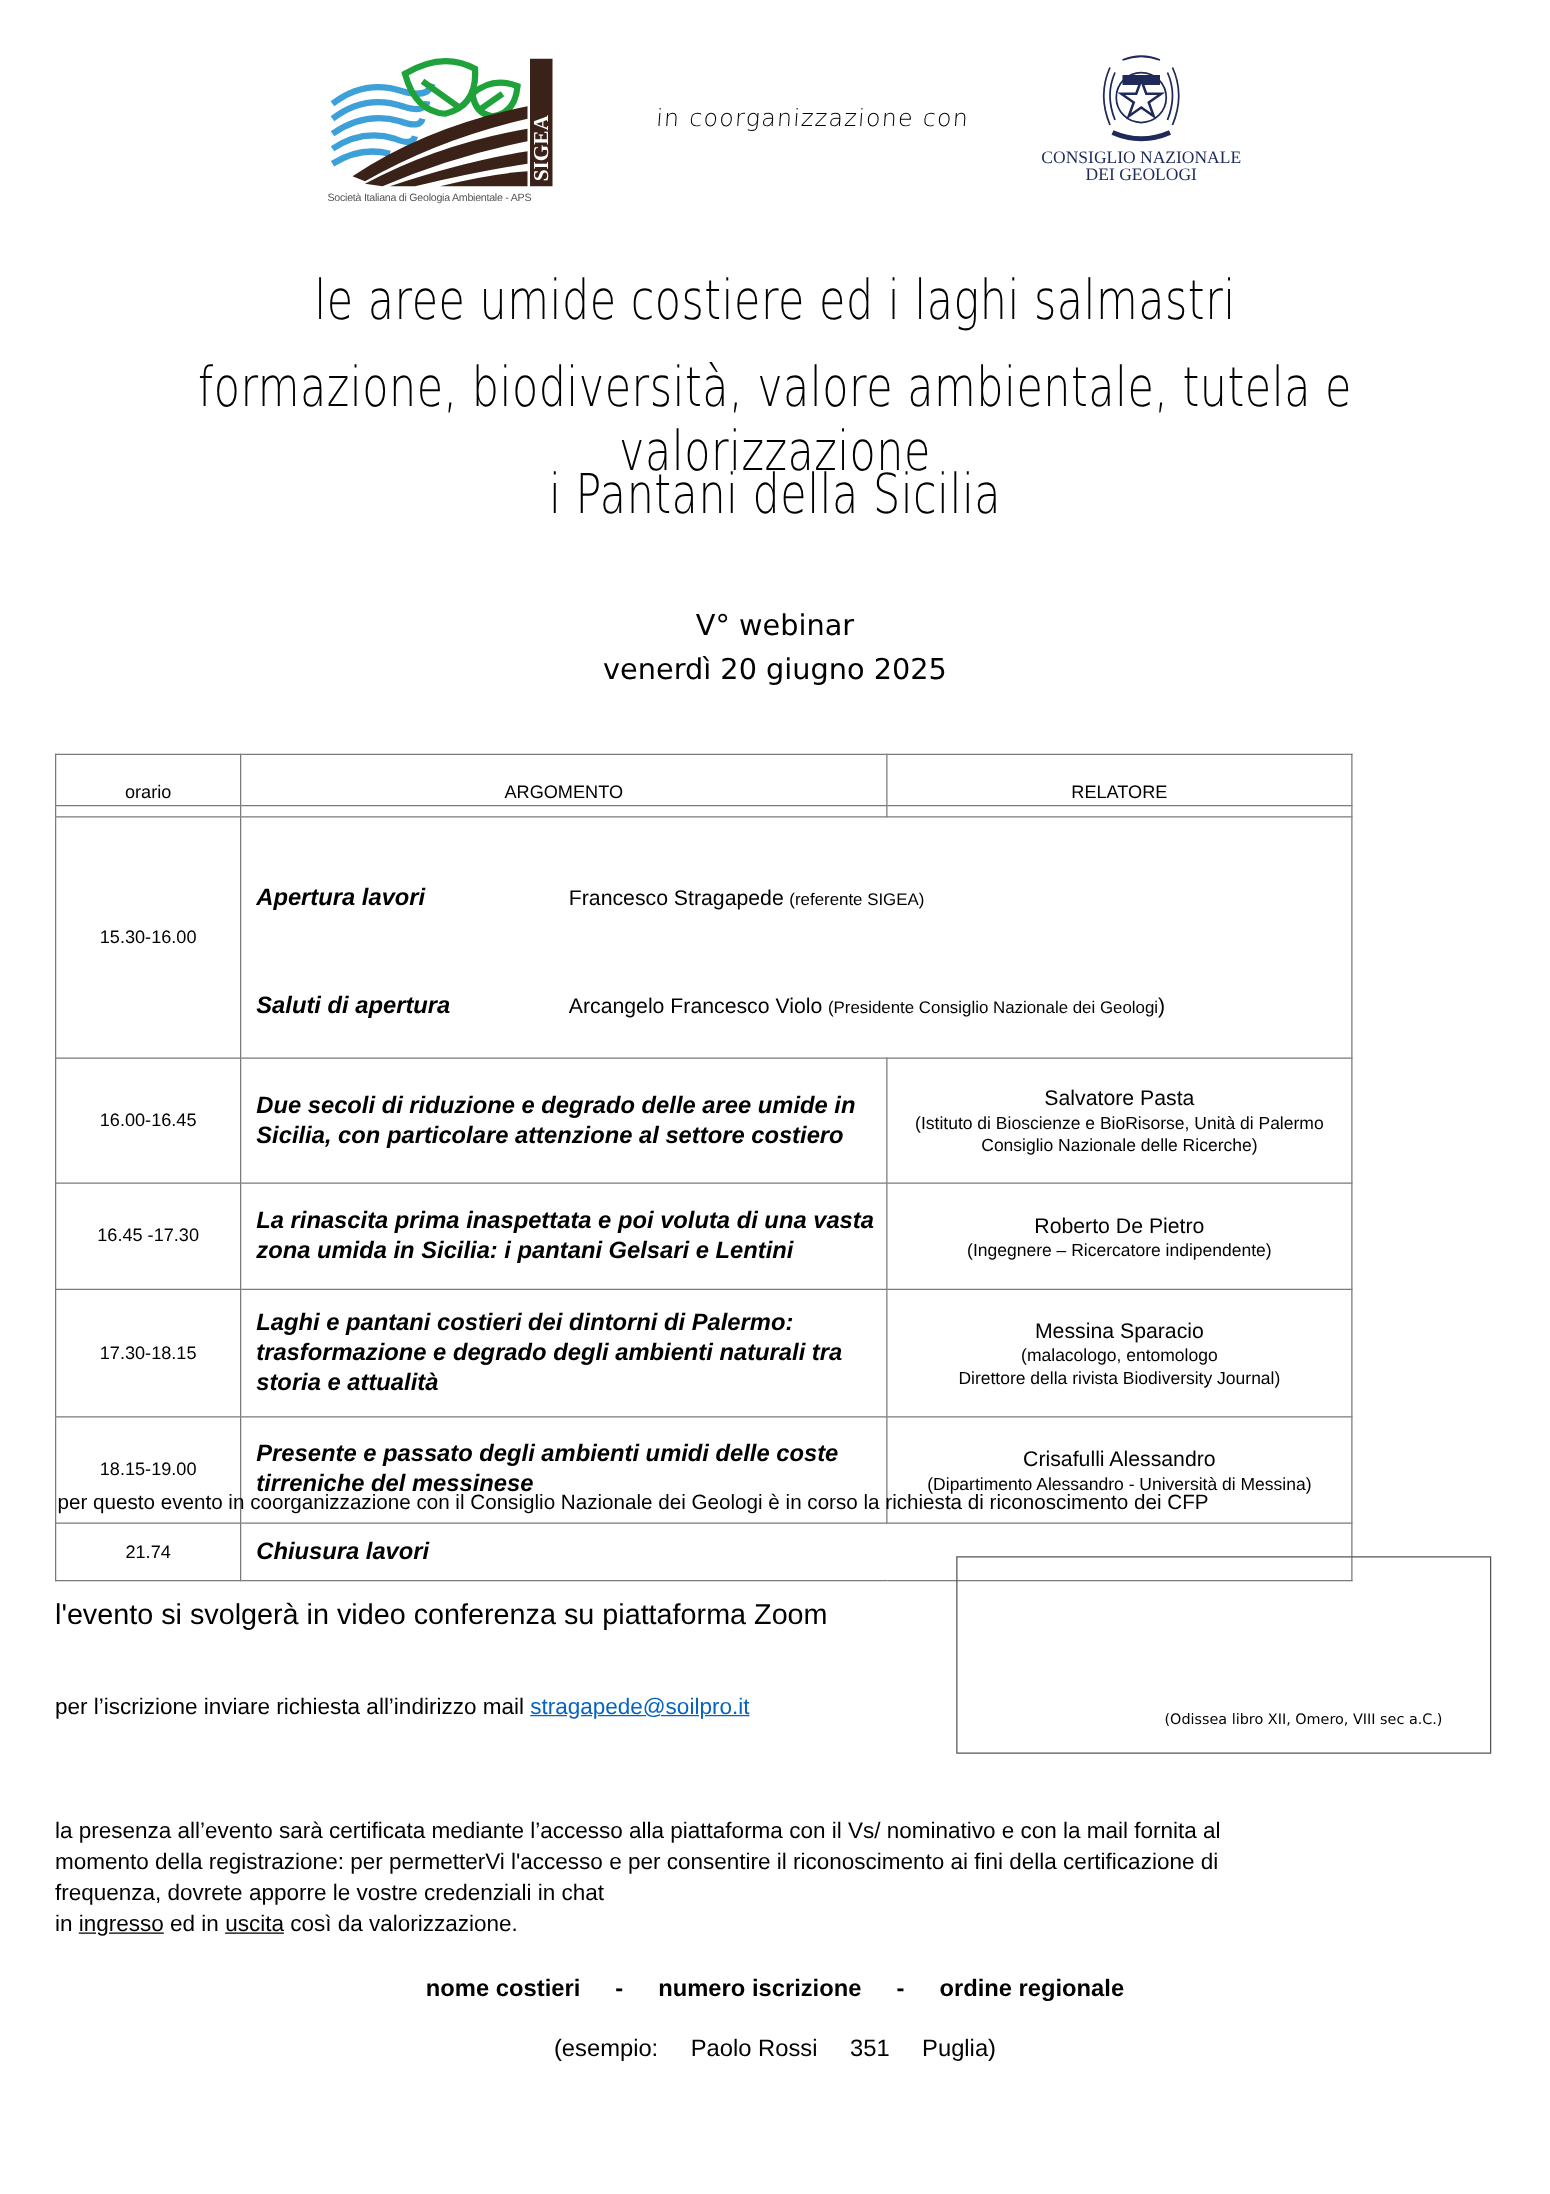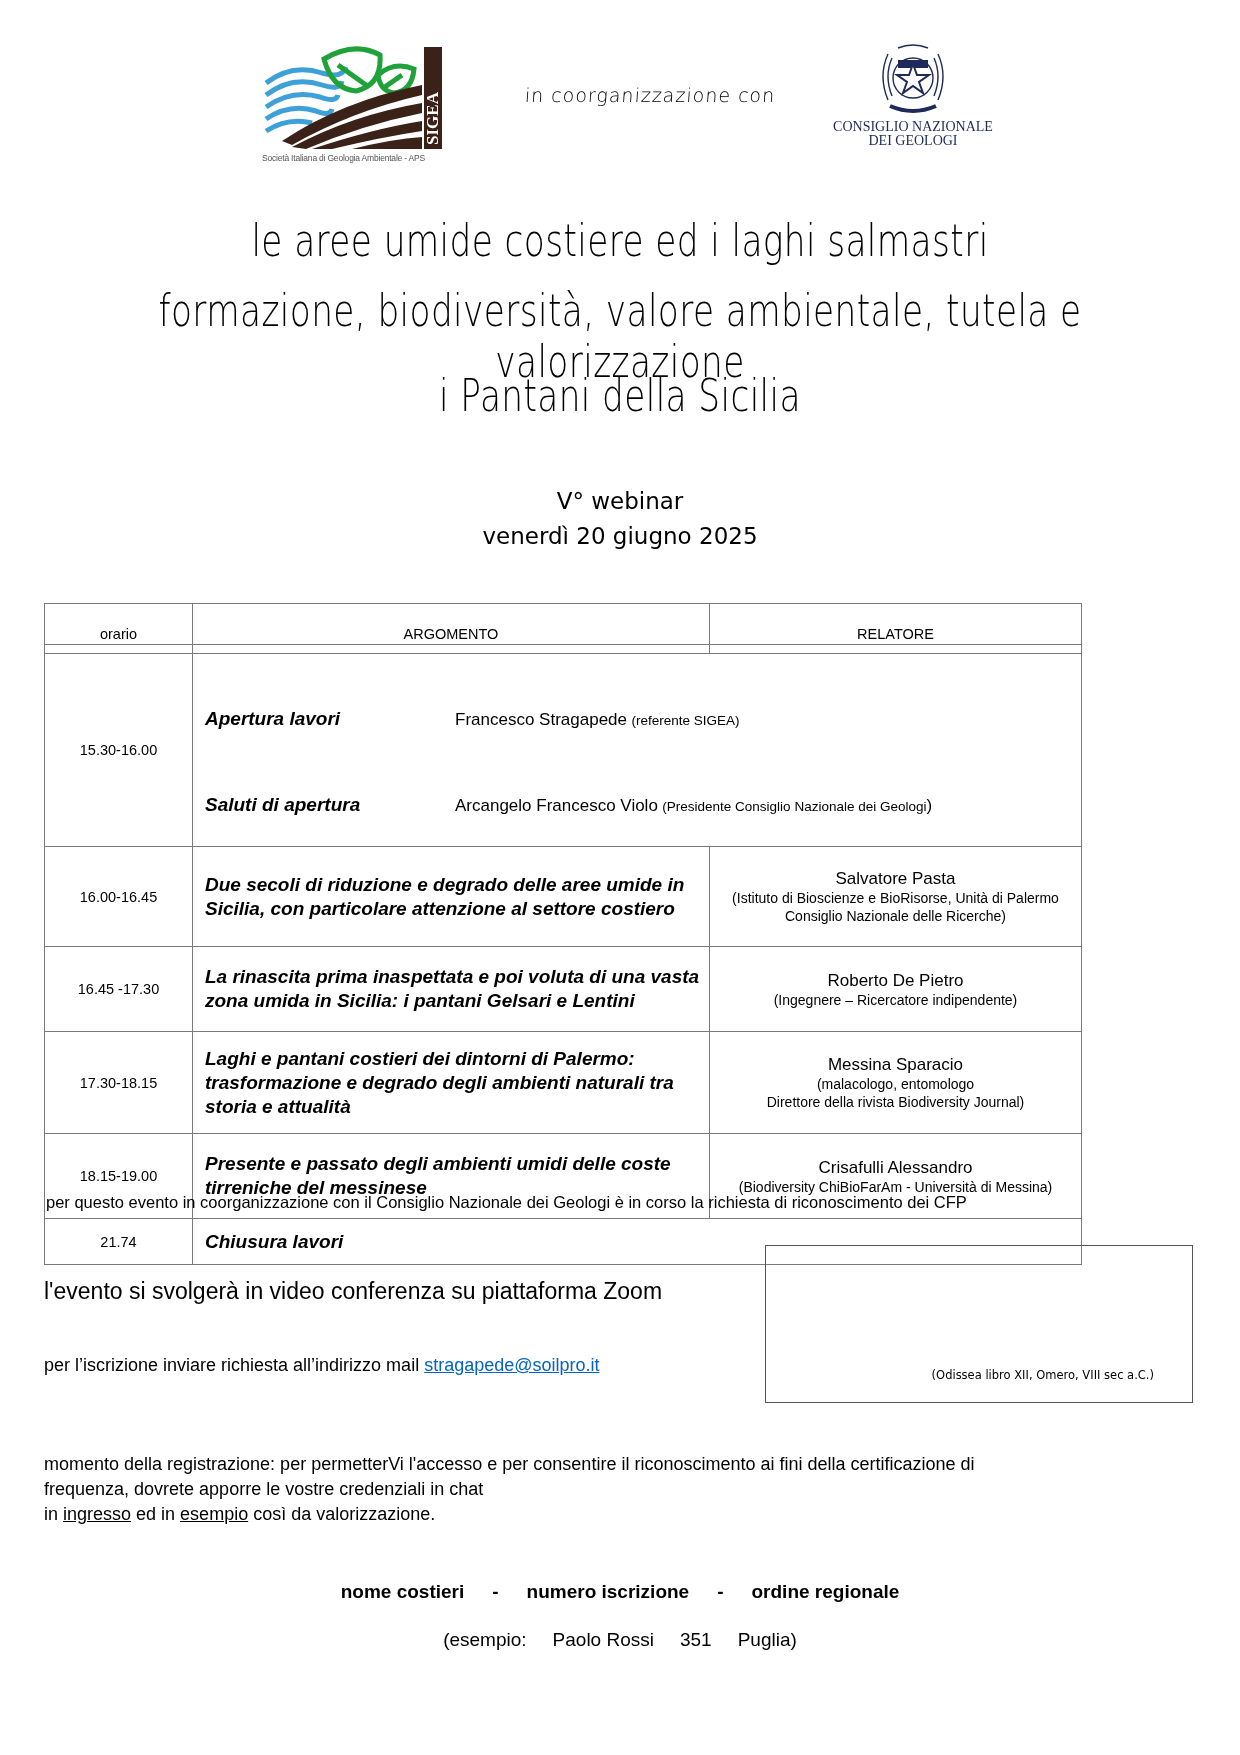--- a/index.html
+++ b/index.html
@@ -169,21 +169,21 @@
       <div class="spk-name">Messina Sparacio</div>
       <div class="spk-aff">(malacologo, entomologo</div>
       <div class="spk-aff">Direttore della rivista Biodiversity Journal)</div>
     </td>
   </tr>
   <tr style="height:85px">
     <td class="c1">18.15-19.00</td>
     <td class="c2 topic">Presente e passato degli ambienti umidi delle coste tirreniche del messinese</td>
     <td class="c3">
       <div class="spk-name">Crisafulli Alessandro</div>
-      <div class="spk-aff">(Biodiversity ChiBioFarAm - Università di Messina)</div>
+      <div class="spk-aff">(Dipartimento Alessandro - Università di Messina)</div>
     </td>
   </tr>
   <tr style="height:46px">
     <td class="c1">21.74</td>
     <td colspan="2" class="topic">Chiusura lavori</td>
   </tr>
 </tbody>
   </table>
 
 <div id="cfp-note" class="abs">per questo evento in coorganizzazione con il Consiglio Nazionale dei Geologi è in corso la richiesta di riconoscimento dei CFP</div>
@@ -191,23 +191,24 @@
 <div id="mail-note" class="abs">
   <span>per l’iscrizione inviare richiesta all’indirizzo mail</span>
   <a id="mail-link">stragapede@soilpro.it</a>
 </div>
 
 <div id="quote-box" class="abs">
   <div id="quote-source">(Odissea libro XII, Omero, VIII sec a.C.)</div>
 </div>
 
 <div id="presence" class="abs">
+  <div>la presenza all’evento sarà certificata mediante l’accesso alla piattaforma con il Vs/ nominativo e con la mail fornita al</div>
   <div>momento della registrazione: per permetterVi l'accesso e per consentire il riconoscimento ai fini della certificazione di</div>
   <div>frequenza, dovrete apporre le vostre credenziali in chat</div>
-  <div><span>in </span><span class="u">ingresso</span><span> ed in </span><span class="u">esempio</span><span> così da valorizzazione.</span></div>
+  <div><span>in </span><span class="u">ingresso</span><span> ed in </span><span class="u">uscita</span><span> così da valorizzazione.</span></div>
 </div>
 
 <div id="credentials" class="abs">
   <span>nome costieri</span><span>-</span><span>numero iscrizione</span><span>-</span><span>ordine regionale</span>
 </div>
 <div id="example" class="abs">
   <span>(esempio:</span><span>Paolo Rossi</span><span>351</span><span>Puglia)</span>
 </div>
 
 </body></html>

